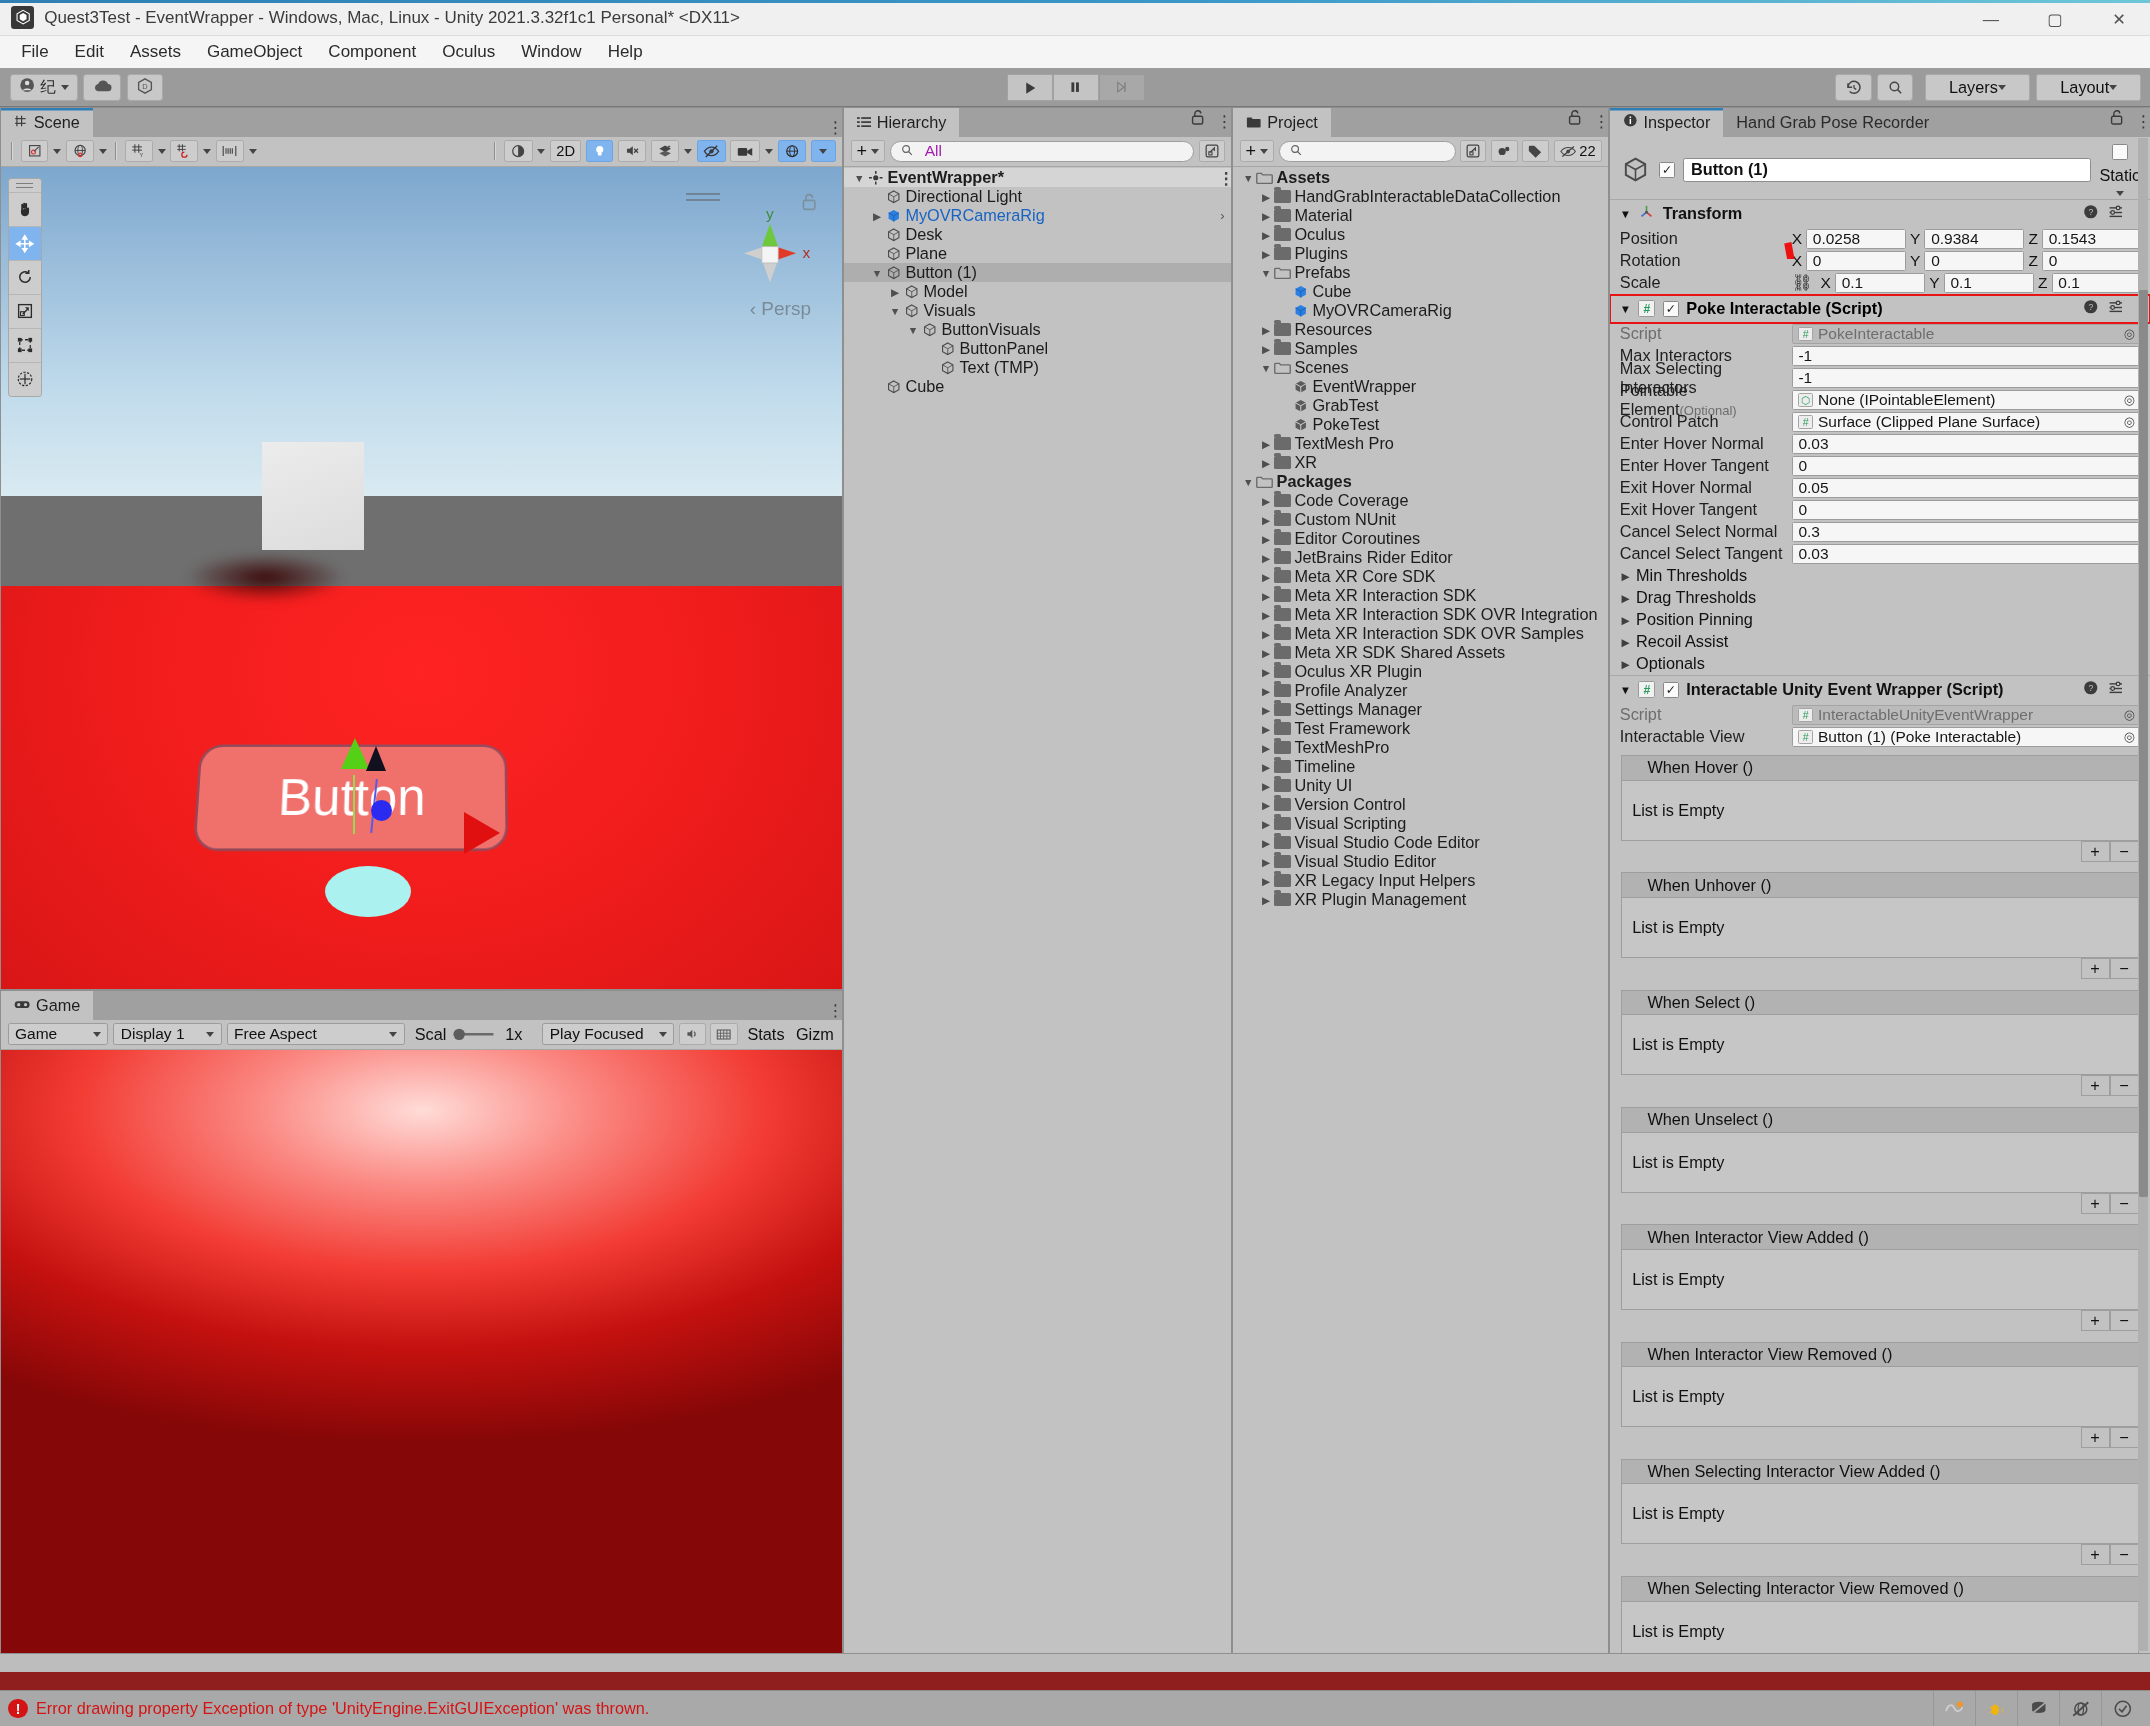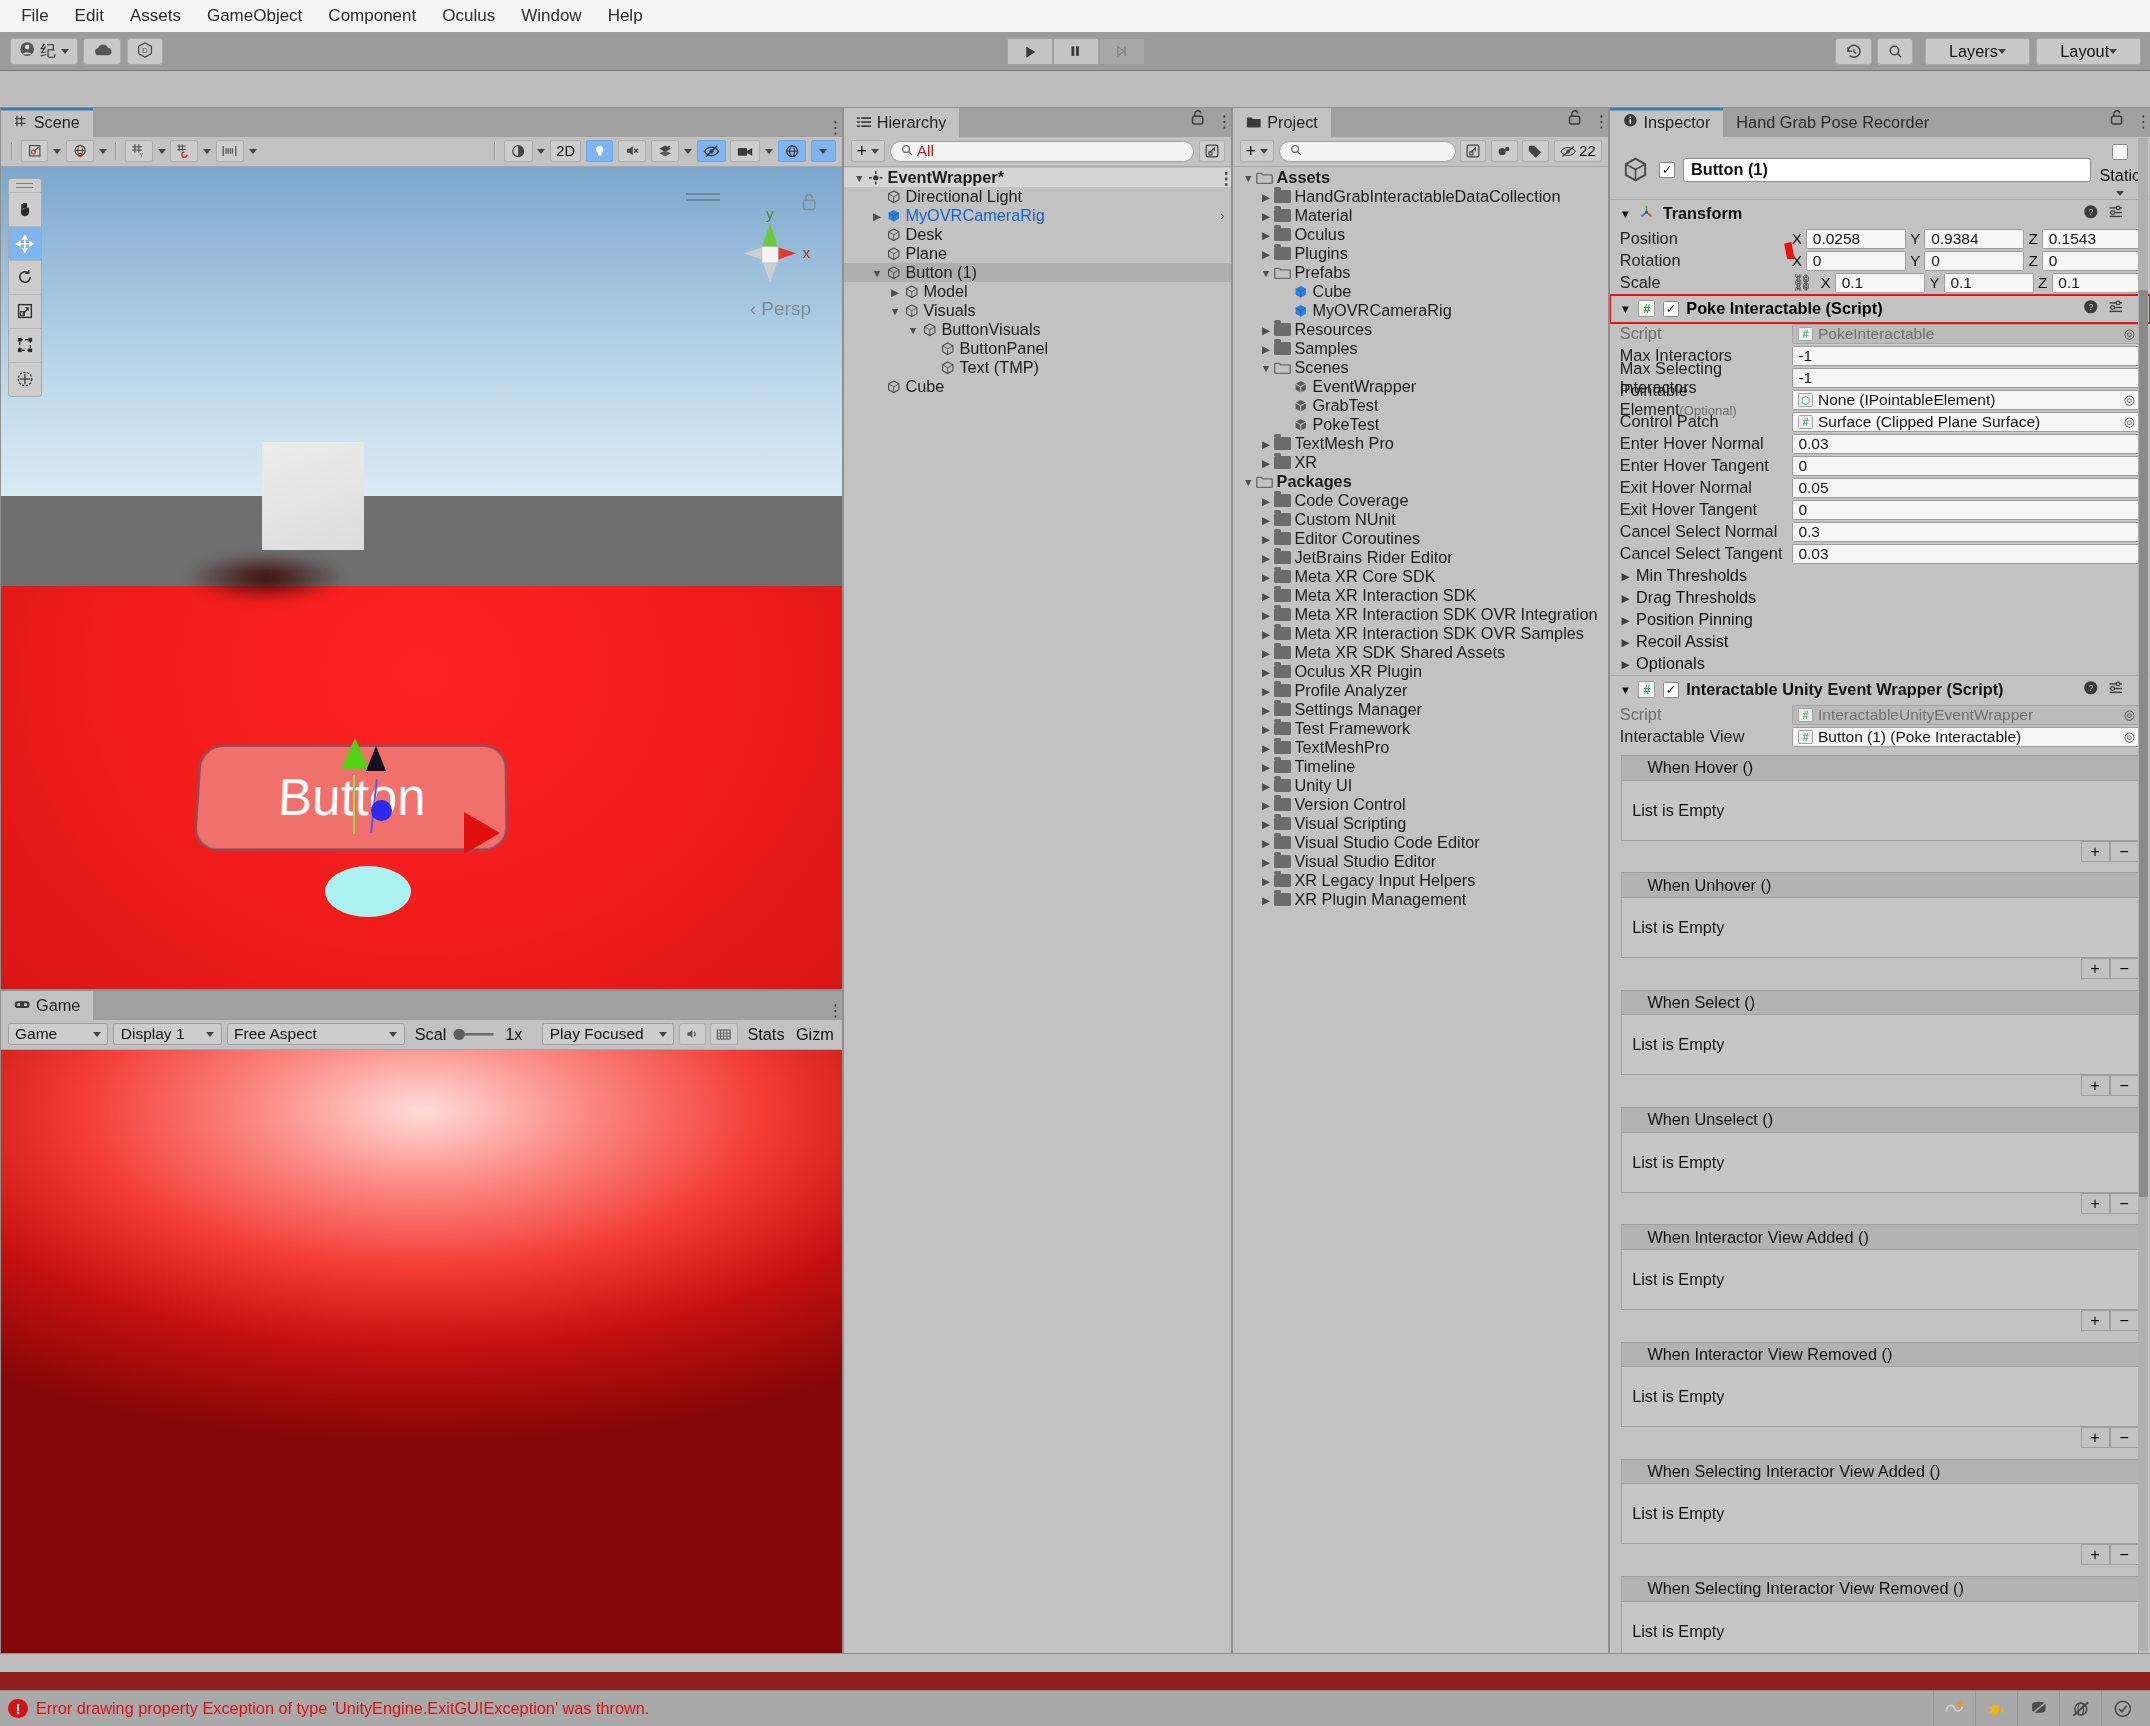--- a/index.html
+++ b/index.html
@@ -62,22 +62,22 @@
   .kebab { letter-spacing:0; font-size:16.3px; line-height:8.2px; width:6.5px;
     text-align:center; }
 
   .subbar { height:30px; background:#c2c2c2; display:flex; align-items:center;
     gap:4.9px; padding:0 6.5px; border-bottom:0.8px solid #a6a6a6; }
   .sb-btn { height:22px; min-width:24.5px; background:#cdcdcd; border:0.8px solid #ababab;
     border-radius:2.4px; display:flex; align-items:center; justify-content:center;
     padding:0 4.9px; font-size:14.7px; }
   .sb-btn.on { background:#7fb4ee; border-color:#6ba4e0; }
   .searchbox { flex:1; height:21px; background:#f3f3f3; border:0.8px solid #9f9f9f;
-    border-radius:10.6px; display:flex; align-items:center; gap:4px; padding:0 9.8px;
-    font-size:15.5px; color:#b91c1c; }
+    border-radius:10.6px; display:flex; align-items:center; gap:12px; padding:0 9.8px;
+    font-size:15.5px; color:#a21caf; }
   .sep { width:1.6px; height:18px; border-left:0.8px solid #8e8e8e;
     border-right:0.8px solid #d8d8d8; margin:0 3.3px; }
 
   
   .sceneview { flex:1; position:relative; overflow:hidden;
     background:linear-gradient(#7fa8cf 0%, #9ec2de 28%, #cfe3ef 44%, #dfeef3 46%); }
   .sky { position:absolute; inset:0 0 60% 0;
     background:linear-gradient(#7da7ce,#c2dcec 70%,#d9eaf1); }
   .ground { position:absolute; top:40%; left:0; right:0; bottom:0; background:#6f6f6f; }
   .redplane { position:absolute; left:-6%; right:-6%; top:51%; bottom:-10%;
@@ -227,20 +227,35 @@
   .status-right .sicon { width:42px; height:36px; display:flex; align-items:center;
     justify-content:center; border-left:0.8px solid #979797; font-size:18px; }
   .console-strip { position:absolute; left:0; right:0; bottom:36px; height:18px;
     background:#8f1f1f; }
 </style>
 </head>
 <body>
 
 <div id="app">
 
+  <div class="titlebar">
+    <div class="tb-accent"></div>
+    <div class="unity-logo">
+      <svg viewBox="0 0 24 24">
+          <polygon points="12,2 21,7 21,17 12,22 3,17 3,7" fill="none" stroke="#fff" stroke-width="1.6"></polygon>
+          <polygon points="12,6 17,9 17,15 12,18 7,15 7,9" fill="#fff"></polygon>
+        </svg>
+    </div>
+    <div class="tb-title">Quest3Test - EventWrapper - Windows, Mac, Linux - Unity 2021.3.32f1c1 Personal* &lt;DX11&gt;</div>
+    <div class="win-btns">
+      <div class="win-btn">—</div>
+      <div class="win-btn">▢</div>
+      <div class="win-btn">✕</div>
+    </div>
+  </div>
 
   <div class="menubar">
     <div class="mi">File</div>
     <div class="mi">Edit</div>
     <div class="mi">Assets</div>
     <div class="mi">GameObject</div>
     <div class="mi">Component</div>
     <div class="mi">Oculus</div>
     <div class="mi">Window</div>
     <div class="mi">Help</div>

